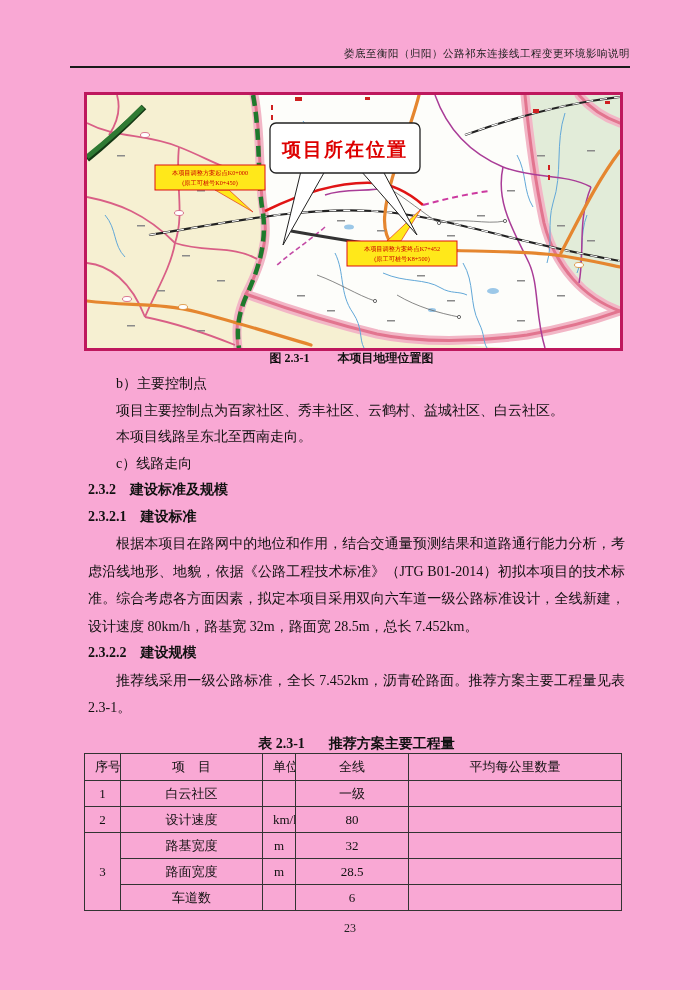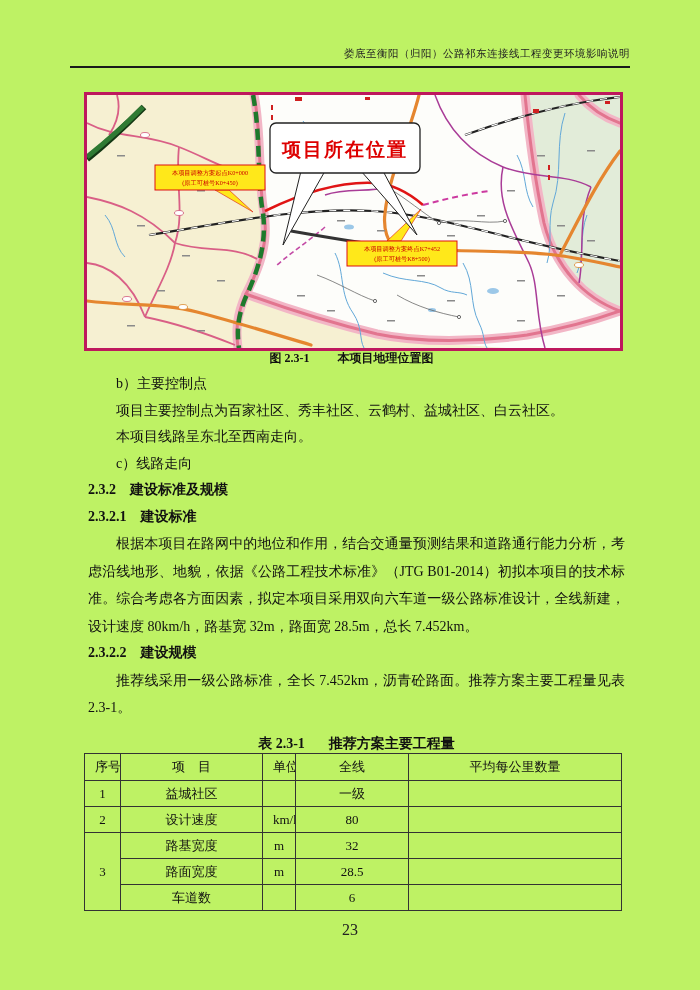--- a/index.html
+++ b/index.html
@@ -1,17 +1,17 @@
 <!DOCTYPE html>
 <html><head>
 <meta charset="utf-8">
 <style>
   html,body{margin:0;padding:0;background:#888;}
   #page{
-    position:relative;width:700px;height:990px;background:#bef264;margin:0 auto;
+    position:relative;width:700px;height:990px;background:#f9a8d4;margin:0 auto;
     font-family:"Liberation Serif","DejaVu Serif",serif;color:#111;overflow:hidden;
   }
   .doc-header{position:absolute;top:47px;left:70px;right:70px;text-align:right;
     font-size:10.5px;color:#222;letter-spacing:.5px;}
   .header-rule{position:absolute;top:66px;left:70px;right:70px;border-top:2px solid #1a1a1a;height:0;}
   .map-frame{position:absolute;top:92px;left:84px;width:533px;height:253px;border:3px solid #be185d;}
   .map-frame svg{display:block;}
   .fig-caption{position:absolute;top:350px;left:84px;width:535px;text-align:center;
     font-weight:bold;font-size:12px;}
   .fig-caption .lab{margin-right:28px;}
@@ -20,21 +20,21 @@
   .h{line-height:26.5px;font-weight:bold;}
   .para{margin:0;line-height:27.5px;text-align:justify;text-indent:2em;}
   .tbl-title{margin-top:9px;text-align:center;font-weight:bold;line-height:26px;}
   .tbl-title .lab{margin-right:24px;}
   .qty-table{position:absolute;top:753px;left:84px;width:537px;border-collapse:collapse;
     table-layout:fixed;border:1.5px solid #222;font-size:13px;}
   .qty-table th,.qty-table td{border:1px solid #333;text-align:center;font-weight:normal;
     padding:0 10px;overflow:hidden;white-space:nowrap;}
   .qty-table th{height:26px;}
   .qty-table td{height:25px;}
-  .page-number{position:absolute;top:921px;left:0;right:0;text-align:center;font-size:16px;color:#222;}
+  .page-number{position:absolute;top:921px;left:0;right:0;text-align:center;font-size:12px;color:#222;}
   .balloon-text{font-weight:bold;letter-spacing:2px;}
 </style>
 </head>
 <body>
 
 <div id="page">
 
   <div class="doc-header">娄底至衡阳（归阳）公路祁东连接线工程变更环境影响说明</div>
   <div class="header-rule"></div>
 
@@ -240,21 +240,21 @@
         <th>序号</th>
         <th>项　目</th>
         <th>单位</th>
         <th>全线</th>
         <th>平均每公里数量</th>
       </tr>
     </thead>
     <tbody>
       <tr>
         <td>1</td>
-        <td>益城社区</td>
+        <td>白云社区</td>
         <td></td>
         <td>一级</td>
         <td></td>
       </tr>
       <tr>
         <td>2</td>
         <td>设计速度</td>
         <td>km/h</td>
         <td>80</td>
         <td></td>

